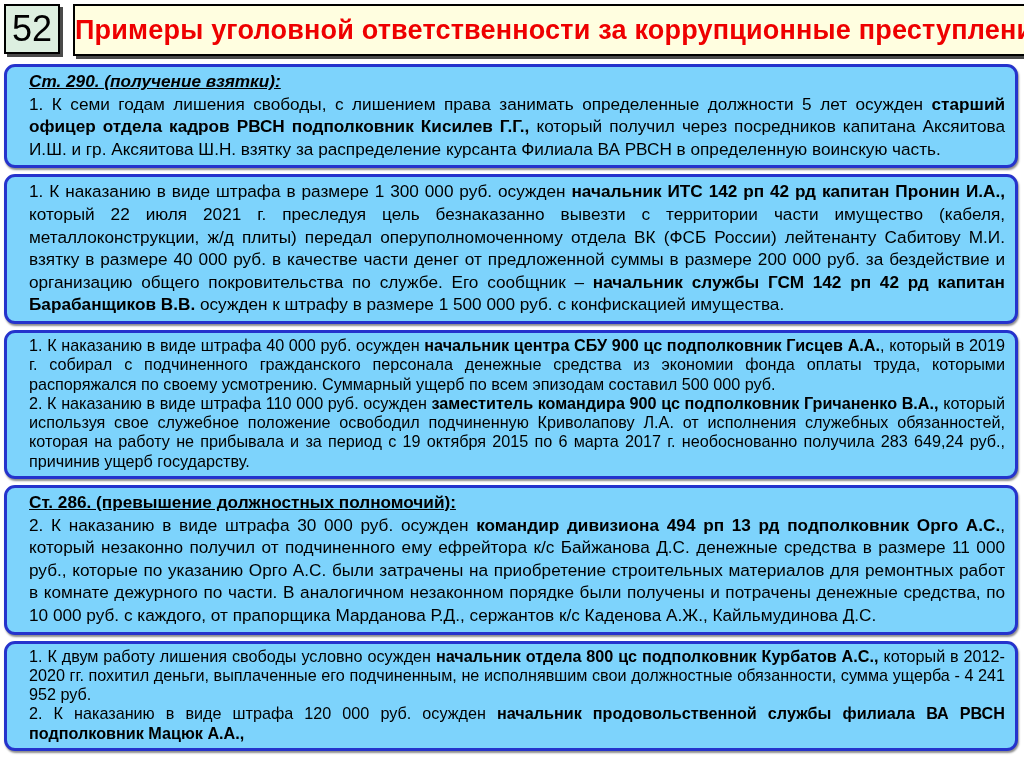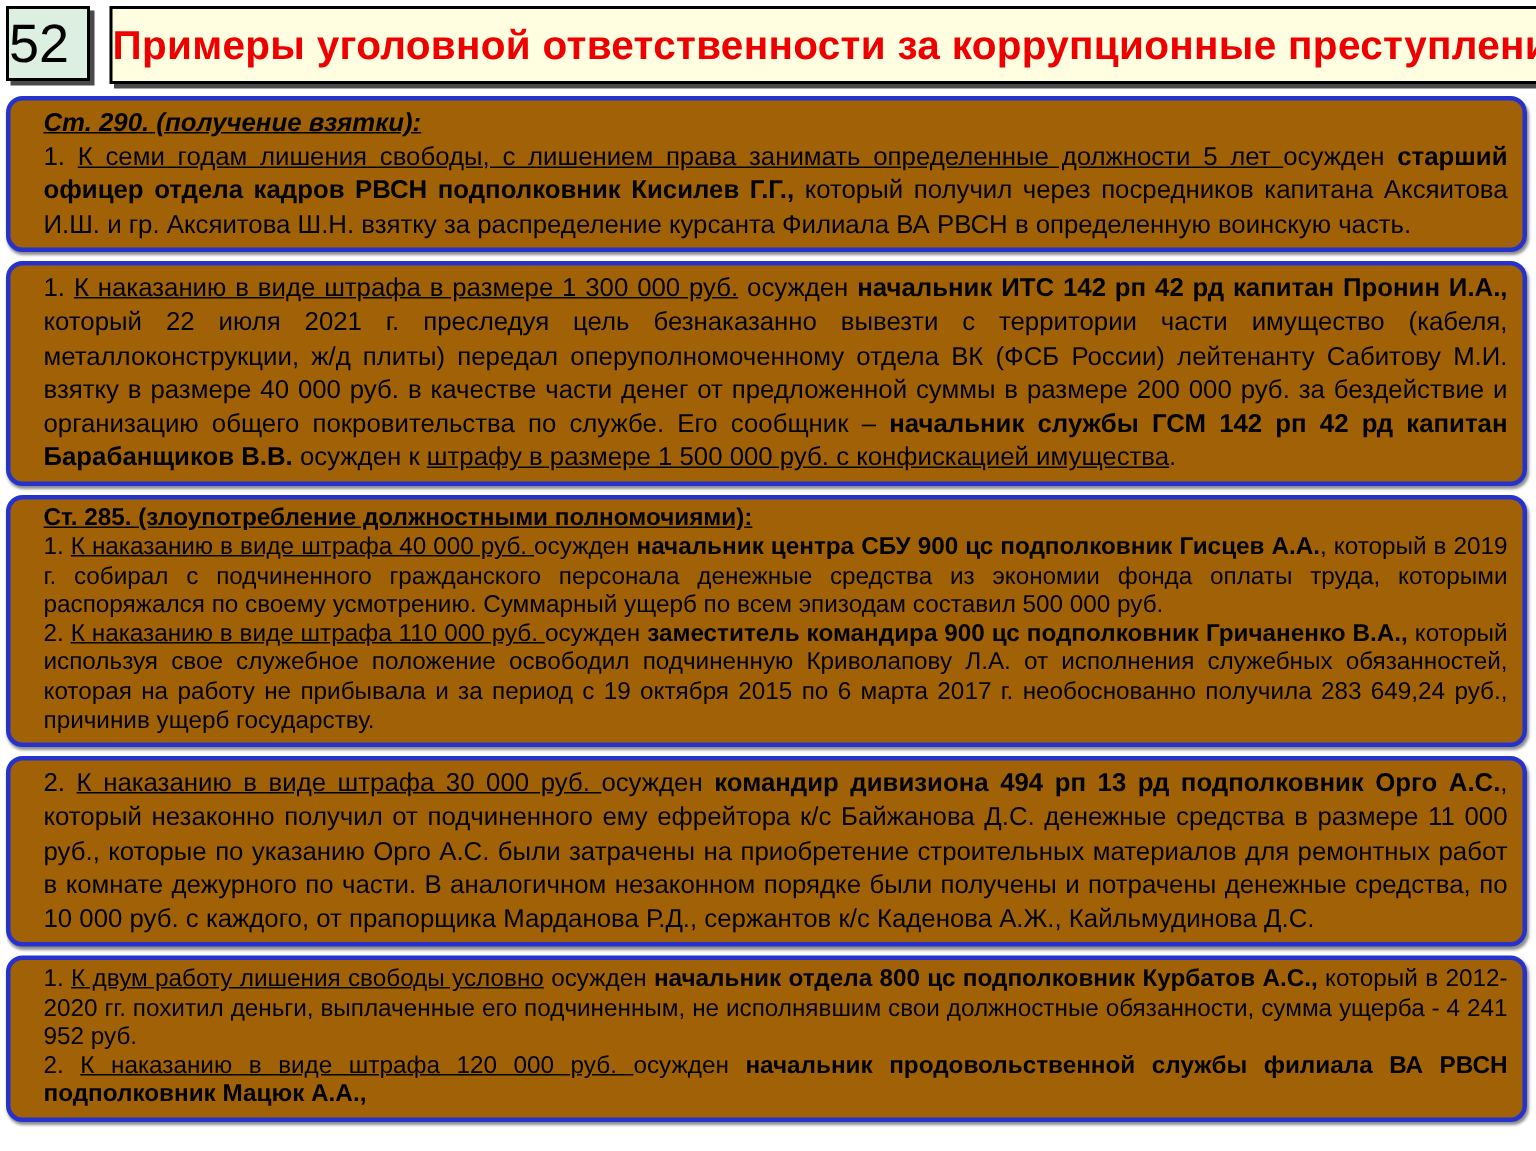--- a/index.html
+++ b/index.html
@@ -20,56 +20,56 @@
     display: flex;
     align-items: stretch;
     gap: 13px;
     margin: 0 0 8px 0;
   }
   .pagenum-box {
     width: 56px; height: 50px;
     background: #ddefe0;
     border: 2px solid #000;
     box-shadow: 3px 3px 0 #4a4a4a;
-    display: flex; align-items: center; justify-content: flex-start;
+    display: flex; align-items: center; justify-content: center;
     flex: 0 0 auto;
   }
   .pagenum-box span { font-size: 36px; line-height: 1; color: #000; }
   .title-box {
     flex: 1 1 auto;
     height: 52px;
     background: #fffee0;
     border: 2px solid #000;
     box-shadow: 3px 3px 0 #4a4a4a;
     display: flex; align-items: center; justify-content: center;
   }
   .title-box h1 {
     color: #ee0000;
     font-size: 27px;
     font-weight: bold;
     letter-spacing: 0.2px;
     white-space: nowrap;
   }
   
   .block {
-    background: #a16207;
+    background: #7dd3fc;
     border: 3px solid #2533cc;
     border-radius: 11px;
     box-shadow: 1px 2px 2px rgba(0,0,0,0.45);
     padding: 3px 10px 5px 22px;
     margin-bottom: 6px;
     text-align: justify;
   }
   .sz-l { font-size: 17.2px; line-height: 22.6px; }
   .sz-s { font-size: 16.2px; line-height: 19.3px; }
   .hdr { font-weight: bold; text-decoration: underline; }
   .hdr.it { font-style: italic; }
   .block p { margin: 0; }
   .seg-b { font-weight: bold; }
-  .seg-u { text-decoration: underline; }
+  .seg-u { }
 </style>
 </head>
 <body>
 
 <div class="slide">
   <header class="top">
     <div class="pagenum-box">
       <span>52</span>
     </div>
     <div class="title-box">
@@ -79,25 +79,25 @@
 
   <main id="blocks">
       <section class="block sz-l">
         <div class="hdr it">Ст. 290. (получение взятки):</div>
         <p><span class="">1. </span><span class="seg-u">К семи годам лишения свободы, с лишением права занимать определенные должности 5 лет </span><span class="">осужден </span><span class="seg-b">старший офицер отдела кадров РВСН подполковник Кисилев Г.Г.,</span><span class=""> который получил через посредников капитана Аксяитова И.Ш. и гр. Аксяитова Ш.Н. взятку за распределение курсанта Филиала ВА РВСН в определенную воинскую часть.</span></p>
       </section>
       <section class="block sz-l">
         <p><span class="">1. </span><span class="seg-u">К наказанию в виде штрафа в размере 1 300 000 руб.</span><span class=""> осужден </span><span class="seg-b">начальник ИТС 142 рп 42 рд капитан Пронин И.А.,</span><span class=""> который 22 июля 2021 г. преследуя цель безнаказанно вывезти с территории части имущество (кабеля, металлоконструкции, ж/д плиты) передал оперуполномоченному отдела ВК (ФСБ России) лейтенанту Сабитову М.И. взятку в размере 40 000 руб. в качестве части денег от предложенной суммы в размере 200 000 руб. за бездействие и организацию общего покровительства по службе. Его сообщник – </span><span class="seg-b">начальник службы ГСМ 142 рп 42 рд капитан Барабанщиков В.В.</span><span class=""> осужден к </span><span class="seg-u">штрафу в размере 1 500 000 руб. с конфискацией имущества</span><span class="">.</span></p>
       </section>
       <section class="block sz-s">
-        <div class="hdr">Ст. 285. (злоупотребление должностными полномочиями):</div>
         <p><span class="">1. </span><span class="seg-u">К наказанию в виде штрафа 40 000 руб. </span><span class="">осужден </span><span class="seg-b">начальник центра СБУ 900 цс подполковник Гисцев А.А.</span><span class="">, который в 2019 г. собирал с подчиненного гражданского персонала денежные средства из экономии фонда оплаты труда, которыми распоряжался по своему усмотрению. Суммарный ущерб по всем эпизодам составил 500 000 руб.</span></p>
         <p><span class="">2. </span><span class="seg-u">К наказанию в виде штрафа 110 000 руб. </span><span class="">осужден </span><span class="seg-b">заместитель командира 900 цс подполковник Гричаненко В.А.,</span><span class=""> который используя свое служебное положение освободил подчиненную Криволапову Л.А. от исполнения служебных обязанностей, которая на работу не прибывала и за период с 19 октября 2015 по 6 марта 2017 г. необоснованно получила 283 649,24 руб., причинив ущерб государству.</span></p>
       </section>
       <section class="block sz-l">
+        <div class="hdr">Ст. 286. (превышение должностных полномочий):</div>
         <p><span class="">2. </span><span class="seg-u">К наказанию в виде штрафа 30 000 руб. </span><span class="">осужден </span><span class="seg-b">командир дивизиона 494 рп 13 рд подполковник Орго А.С.</span><span class="">, который незаконно получил от подчиненного ему ефрейтора к/с Байжанова Д.С. денежные средства в размере 11 000 руб., которые по указанию Орго А.С. были затрачены на приобретение строительных материалов для ремонтных работ в комнате дежурного по части. В аналогичном незаконном порядке были получены и потрачены денежные средства, по 10 000 руб. с каждого, от прапорщика Марданова Р.Д., сержантов к/с Каденова А.Ж., Кайльмудинова Д.С.</span></p>
       </section>
       <section class="block sz-s">
         <p><span class="">1. </span><span class="seg-u">К двум работу лишения свободы условно</span><span class=""> осужден </span><span class="seg-b">начальник отдела 800 цс подполковник Курбатов А.С.,</span><span class=""> который в 2012-2020 гг. похитил деньги, выплаченные его подчиненным, не исполнявшим свои должностные обязанности, сумма ущерба - 4 241 952 руб.</span></p>
         <p><span class="">2. </span><span class="seg-u">К наказанию в виде штрафа 120 000 руб. </span><span class="">осужден </span><span class="seg-b">начальник продовольственной службы филиала ВА РВСН подполковник Мацюк А.А.,</span></p>
       </section>
     </main>
 </div>
 
 </body></html>

